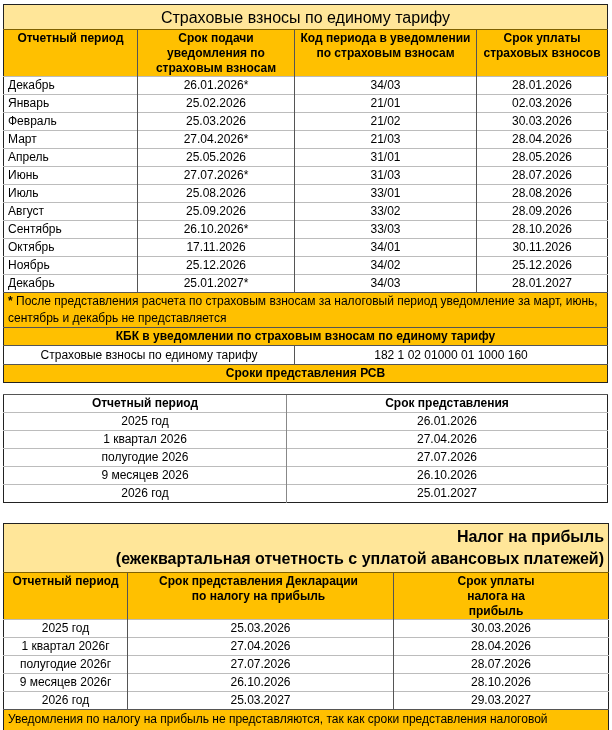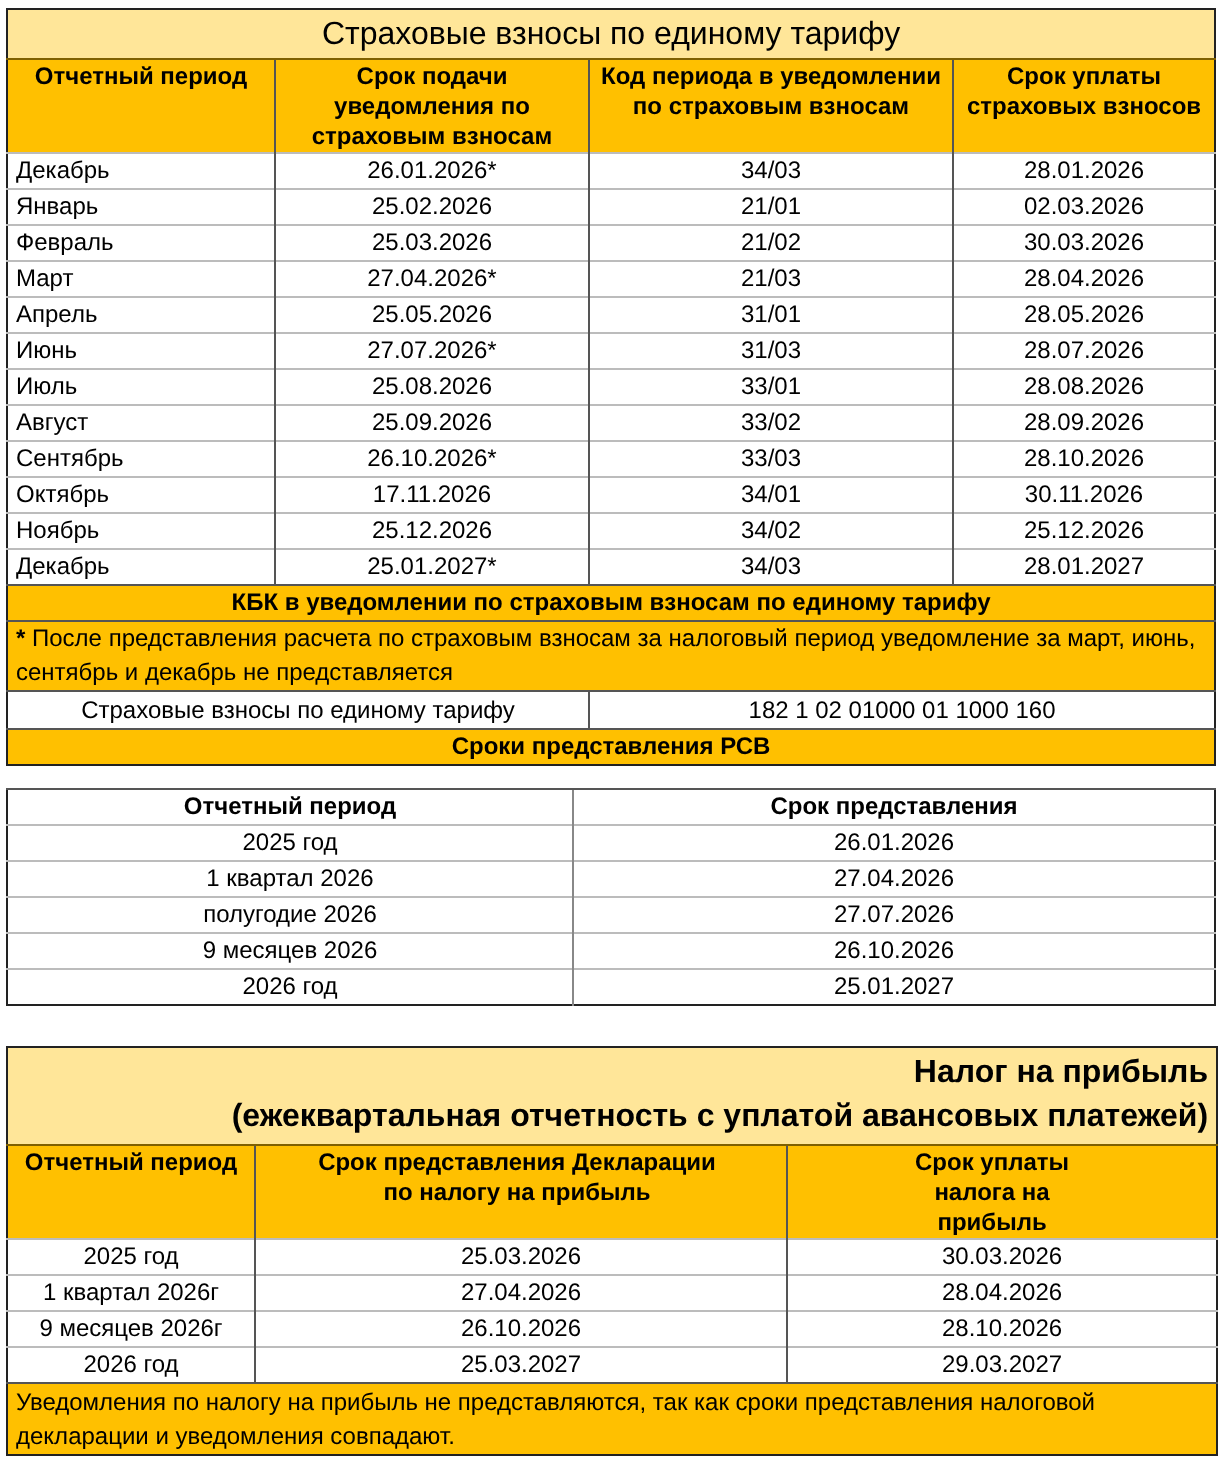--- a/index.html
+++ b/index.html
@@ -111,24 +111,24 @@
         <td>34/02</td>
         <td>25.12.2026</td>
       </tr>
   <tr class="row">
         <td>Декабрь</td>
         <td>25.01.2027*</td>
         <td>34/03</td>
         <td>28.01.2027</td>
       </tr>
   <tr>
+    <td colspan="4" class="note" style="height:33px"><b>*</b><span> После представления расчета по страховым взносам за налоговый период уведомление за март, июнь, сентябрь и декабрь не представляется</span></td>
+  </tr>
+  <tr>
     <td colspan="4" class="band">КБК в уведомлении по страховым взносам по единому тарифу</td>
-  </tr>
-  <tr>
-    <td colspan="4" class="note" style="height:33px"><b>*</b><span> После представления расчета по страховым взносам за налоговый период уведомление за март, июнь, сентябрь и декабрь не представляется</span></td>
   </tr>
   <tr class="kbk">
     <td colspan="2" style="width:290px">Страховые взносы по единому тарифу</td>
     <td colspan="2">182 1 02 01000 01 1000 160</td>
   </tr>
   <tr>
     <td colspan="4" class="band">Сроки представления РСВ</td>
   </tr>
 </tbody>
   </table>
@@ -188,20 +188,25 @@
         <td>2025 год</td>
         <td>25.03.2026</td>
         <td>30.03.2026</td>
       </tr>
   <tr class="r2">
         <td>1 квартал 2026г</td>
         <td>27.04.2026</td>
         <td>28.04.2026</td>
       </tr>
   <tr class="r2">
+        <td>полугодие 2026г</td>
+        <td>27.07.2026</td>
+        <td>28.07.2026</td>
+      </tr>
+  <tr class="r2">
         <td>9 месяцев 2026г</td>
         <td>26.10.2026</td>
         <td>28.10.2026</td>
       </tr>
   <tr class="r2">
         <td>2026 год</td>
         <td>25.03.2027</td>
         <td>29.03.2027</td>
       </tr>
   <tr>

